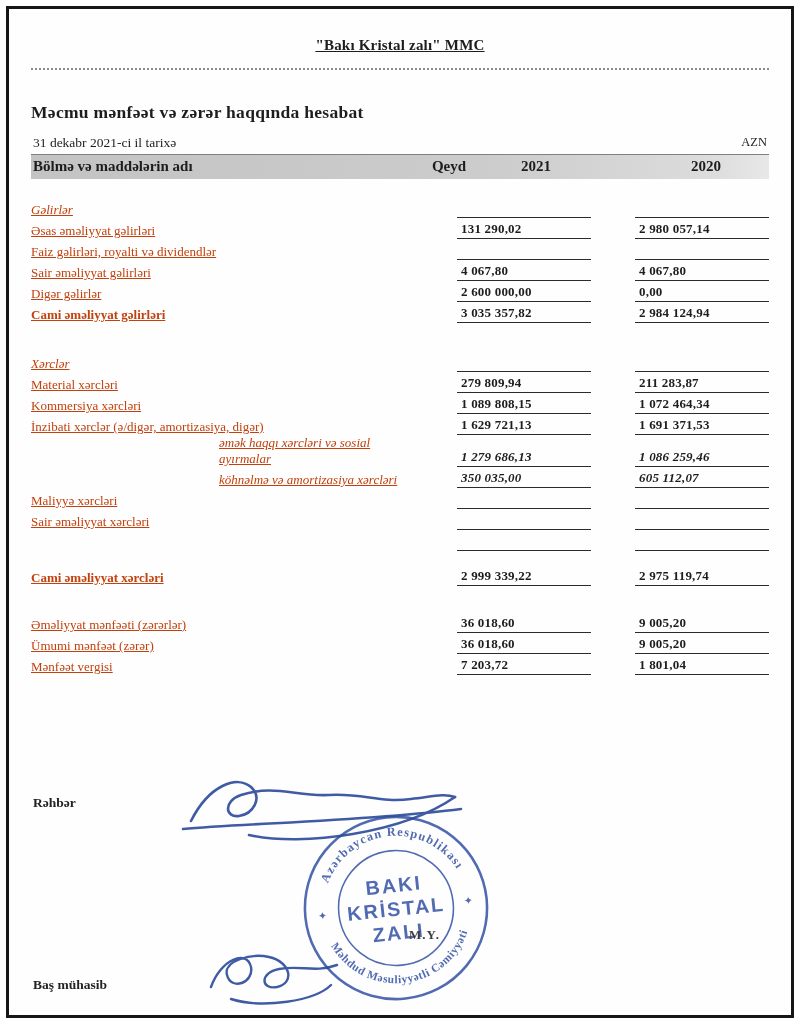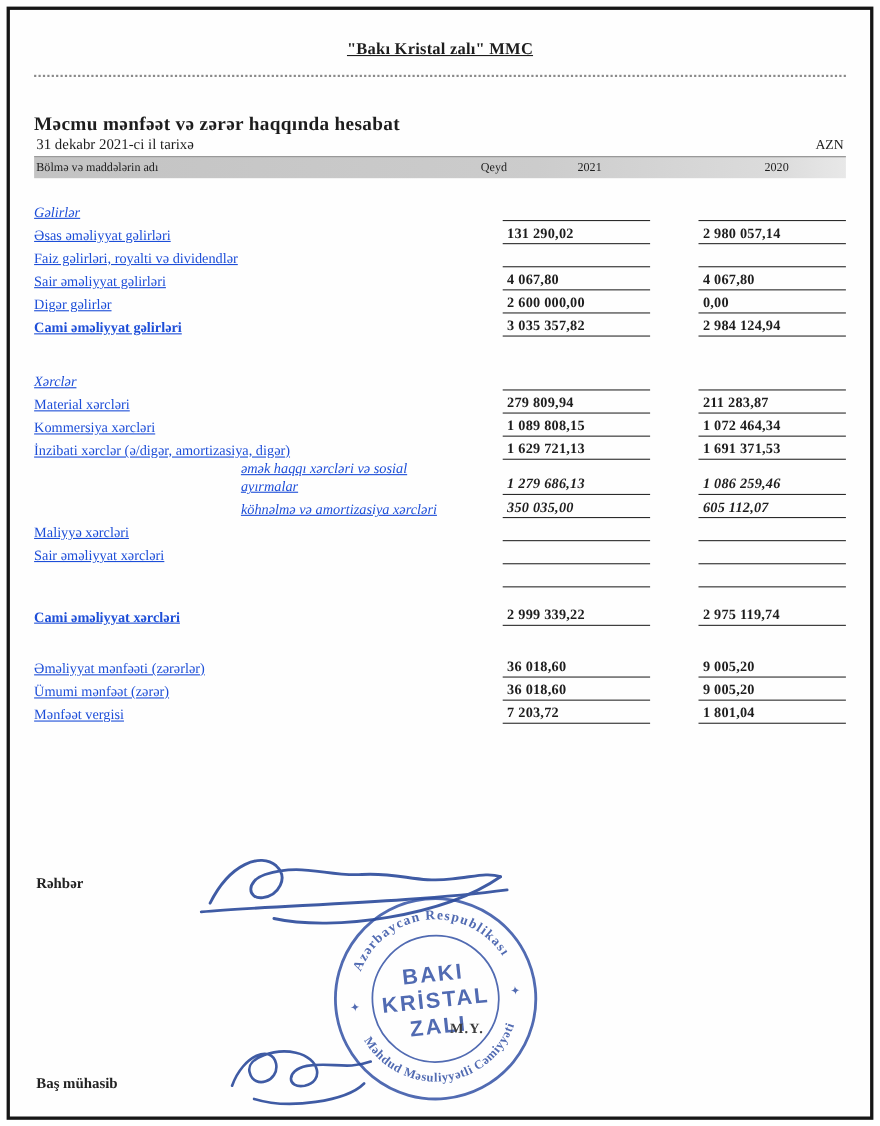--- a/index.html
+++ b/index.html
@@ -3,31 +3,31 @@
 <meta charset="utf-8">
 <style>
   html,body{margin:0;padding:0;background:#ffffff;}
   .page{position:relative;width:800px;height:1024px;background:#ffffff;overflow:hidden;
         font-family:"Liberation Serif", serif;color:#1d1d1d;}
   .frame{position:absolute;left:6px;top:6px;right:6px;bottom:6px;border:3px solid #161616;background:#fefefe;}
   .content{position:absolute;left:0;top:0;right:0;padding:16px 22px 0;}
   .company{text-align:center;font-weight:bold;font-size:15px;text-decoration:underline;margin-top:12px;letter-spacing:.2px;}
   .top-rule{border:none;border-top:2px dotted #8a8a8a;margin:14px 0 0;}
   .title{text-align:left;font-weight:bold;font-size:17.5px;margin-top:32px;letter-spacing:.3px;}
-  .meta{display:flex;justify-content:space-between;align-items:flex-end;font-size:13.5px;padding:0 2px;}
+  .meta{display:flex;justify-content:space-between;align-items:flex-start;font-size:13.5px;margin-top:12px;padding:0 2px;}
   .meta .azn{font-size:12.5px;}
-  .colhead{display:flex;align-items:center;margin-top:3px;padding:3px 0 4px;font-size:11px;font-weight:normal;
+  .colhead{display:flex;align-items:center;margin-top:3px;padding:3px 0 4px;font-size:15px;font-weight:bold;
            border-top:1px solid #808080;background:linear-gradient(90deg,#c3c3c3,#cccccc 62%,#dcdcdc 92%,#e8e8e8);}
   .c-label{flex:1;padding-left:2px;}
   .c-qeyd{width:48px;text-align:center;}
   .c-amt{width:126px;text-align:center;}
   .c-amt.second{margin-left:44px;}
   .table{margin-top:18px;}
   .trow{display:flex;align-items:flex-end;min-height:21px;font-size:13px;}
-  .trow .label{flex:1;padding-right:6px;text-decoration:underline;color:#1d4ed8;}
+  .trow .label{flex:1;padding-right:6px;text-decoration:underline;color:#c2410c;}
   .trow .qeyd{width:48px;}
   .trow .amt{width:126px;text-align:left;font-weight:bold;border-bottom:1.3px solid #2b2b2b;
              padding:0 4px 1px;letter-spacing:.2px;}
   .trow .amt.second{margin-left:44px;}
   .trow .amt.noline{border-bottom:none;}
   .trow.section .label{font-style:italic;}
   .trow.sub .label{font-style:italic;padding-left:188px;}
   .trow.sub .amt{font-style:italic;}
   .trow.total .label{font-weight:bold;}
   .spacer-lg{height:28px;}

